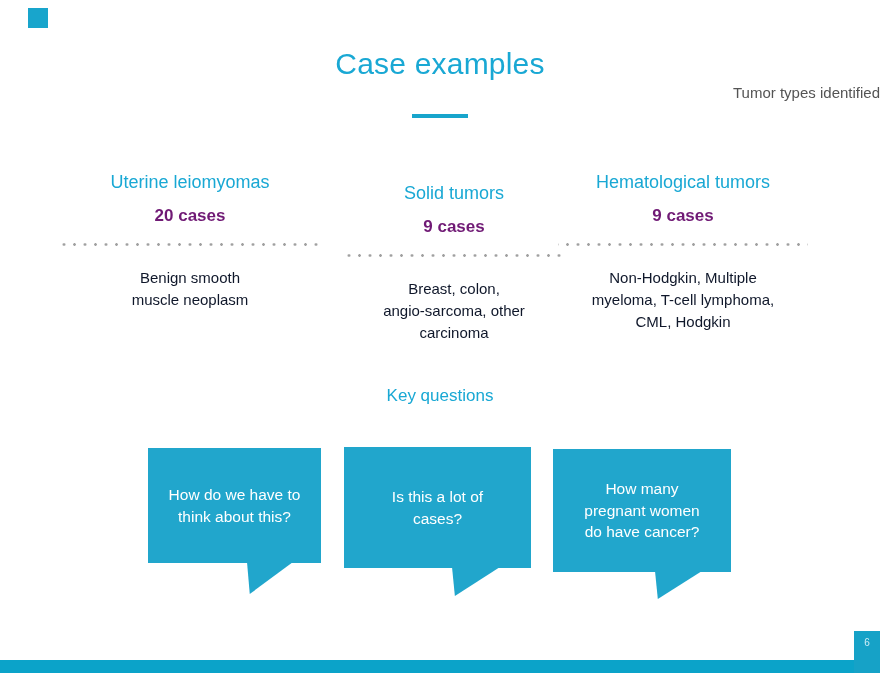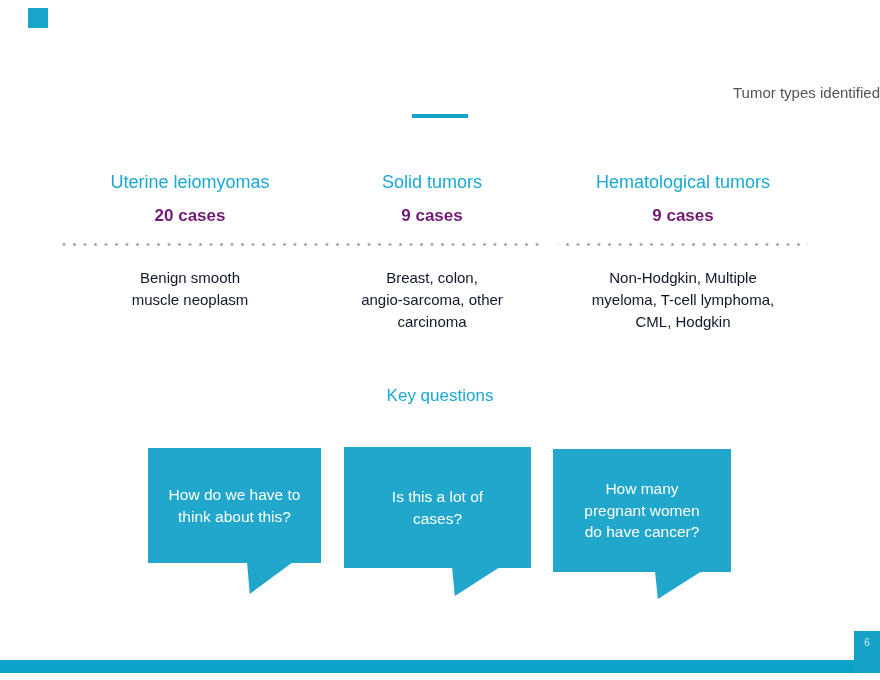--- a/index.html
+++ b/index.html
@@ -11,21 +11,21 @@
   .logo-mark{position:absolute;left:28px;top:8px;width:20px;height:20px;background:#18a5cc;}
   .title{position:absolute;left:0;top:47px;width:100%;text-align:center;
          font-size:30px;color:#19a8d4;letter-spacing:.2px;}
   .subtitle{position:absolute;left:0;top:84px;width:100%;text-align:right;
             font-size:15px;color:#545454;}
   .title-rule{position:absolute;left:412px;top:114px;width:56px;height:4px;background:#18a5cc;}
 
   
   .col{position:absolute;top:172px;text-align:center;}
   .col-1{left:60px;width:260px;}
-  .col-2{left:322px;width:220px;}
+  .col-2{left:344px;width:220px;margin-top:11px;}
   .col-3{left:558px;width:250px;}
   .col-title{font-size:18px;color:#19a8d4;}
   .col-cases{margin-top:13px;font-size:17px;font-weight:bold;color:#701a75;}
   .dots{margin-top:17px;height:3px;
         background-image:radial-gradient(circle,#a0a0a0 1.2px,rgba(0,0,0,0) 1.5px);
         background-size:10.5px 3px;background-repeat:repeat-x;background-position:center;}
   .col-desc{margin-top:21px;font-size:15px;line-height:1.45;color:#0f172a;white-space:pre-line;}
 
   
   .kq-heading{position:absolute;left:0;top:386px;width:100%;text-align:center;
@@ -47,20 +47,21 @@
             text-align:center;}
   .page-num{display:block;margin-top:6px;font-size:10px;color:#cfedf6;}
 </style>
 </head>
 <body>
 
 <div class="slide">
 
   <div class="logo-mark"></div>
 
+  <div class="title">Case examples</div>
   <div class="subtitle">Tumor types identified</div>
   <div class="title-rule"></div>
 
   <div class="col col-1">
     <div class="col-title">Uterine leiomyomas</div>
     <div class="col-cases">20 cases</div>
     <div class="dots"></div>
     <div class="col-desc">Benign smooth
 muscle neoplasm</div>
   </div>

